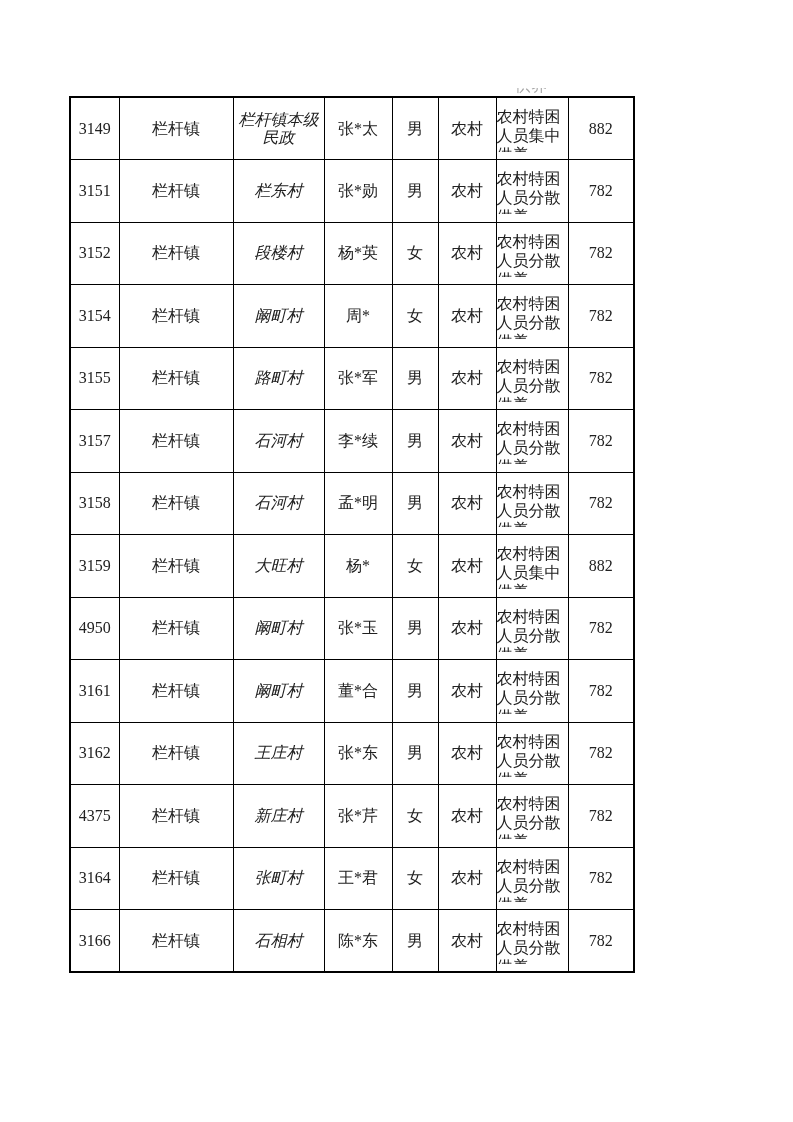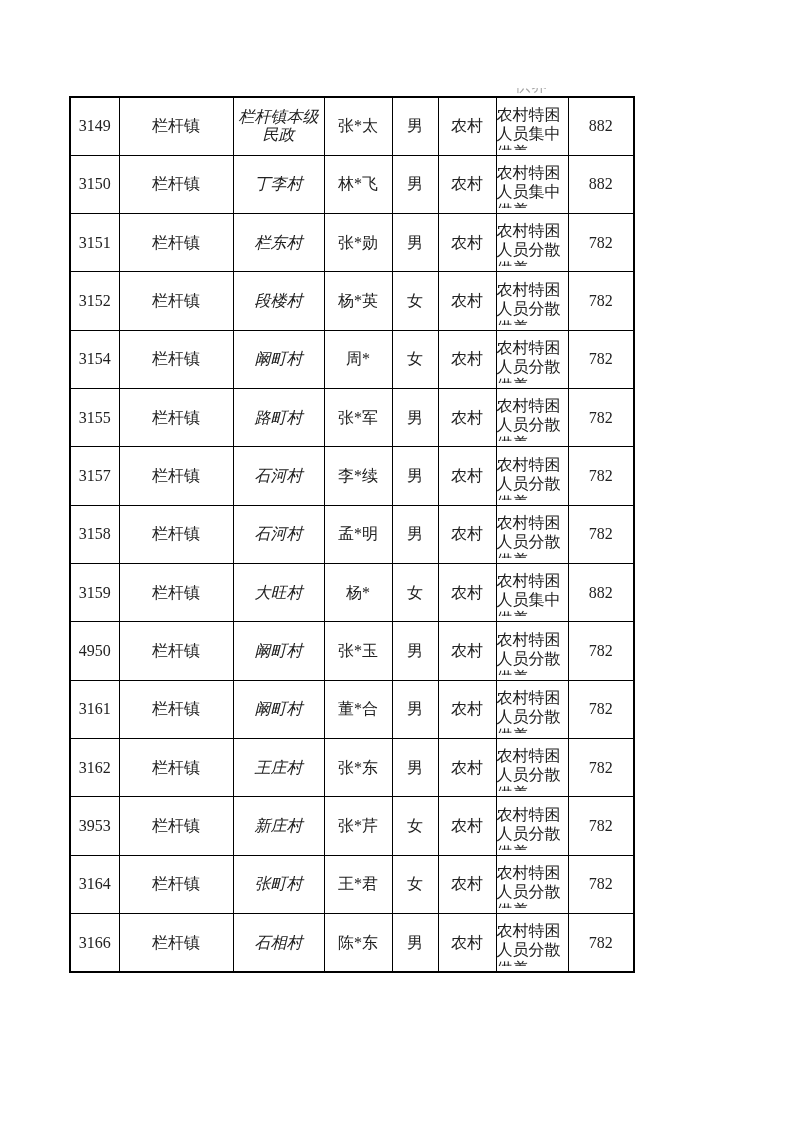--- a/index.html
+++ b/index.html
@@ -99,32 +99,20 @@
           <td class="unitcell">栏杆镇本级民政</td>
           <td>张*太</td>
           <td>男</td>
           <td>农村</td>
           <td class="cat">
             <div class="clip">农村特困人员集中供养</div>
           </td>
           <td>882</td>
         </tr>
         <tr>
-          <td>3150</td>
-          <td>栏杆镇</td>
-          <td class="unitcell">丁李村</td>
-          <td>林*飞</td>
-          <td>男</td>
-          <td>农村</td>
-          <td class="cat">
-            <div class="clip">农村特困人员集中供养</div>
-          </td>
-          <td>882</td>
-        </tr>
-        <tr>
           <td>3151</td>
           <td>栏杆镇</td>
           <td class="unitcell">栏东村</td>
           <td>张*勋</td>
           <td>男</td>
           <td>农村</td>
           <td class="cat">
             <div class="clip">农村特困人员分散供养</div>
           </td>
           <td>782</td>
@@ -231,21 +219,21 @@
           <td class="unitcell">王庄村</td>
           <td>张*东</td>
           <td>男</td>
           <td>农村</td>
           <td class="cat">
             <div class="clip">农村特困人员分散供养</div>
           </td>
           <td>782</td>
         </tr>
         <tr>
-          <td>3953</td>
+          <td>4375</td>
           <td>栏杆镇</td>
           <td class="unitcell">新庄村</td>
           <td>张*芹</td>
           <td>女</td>
           <td>农村</td>
           <td class="cat">
             <div class="clip">农村特困人员分散供养</div>
           </td>
           <td>782</td>
         </tr>

